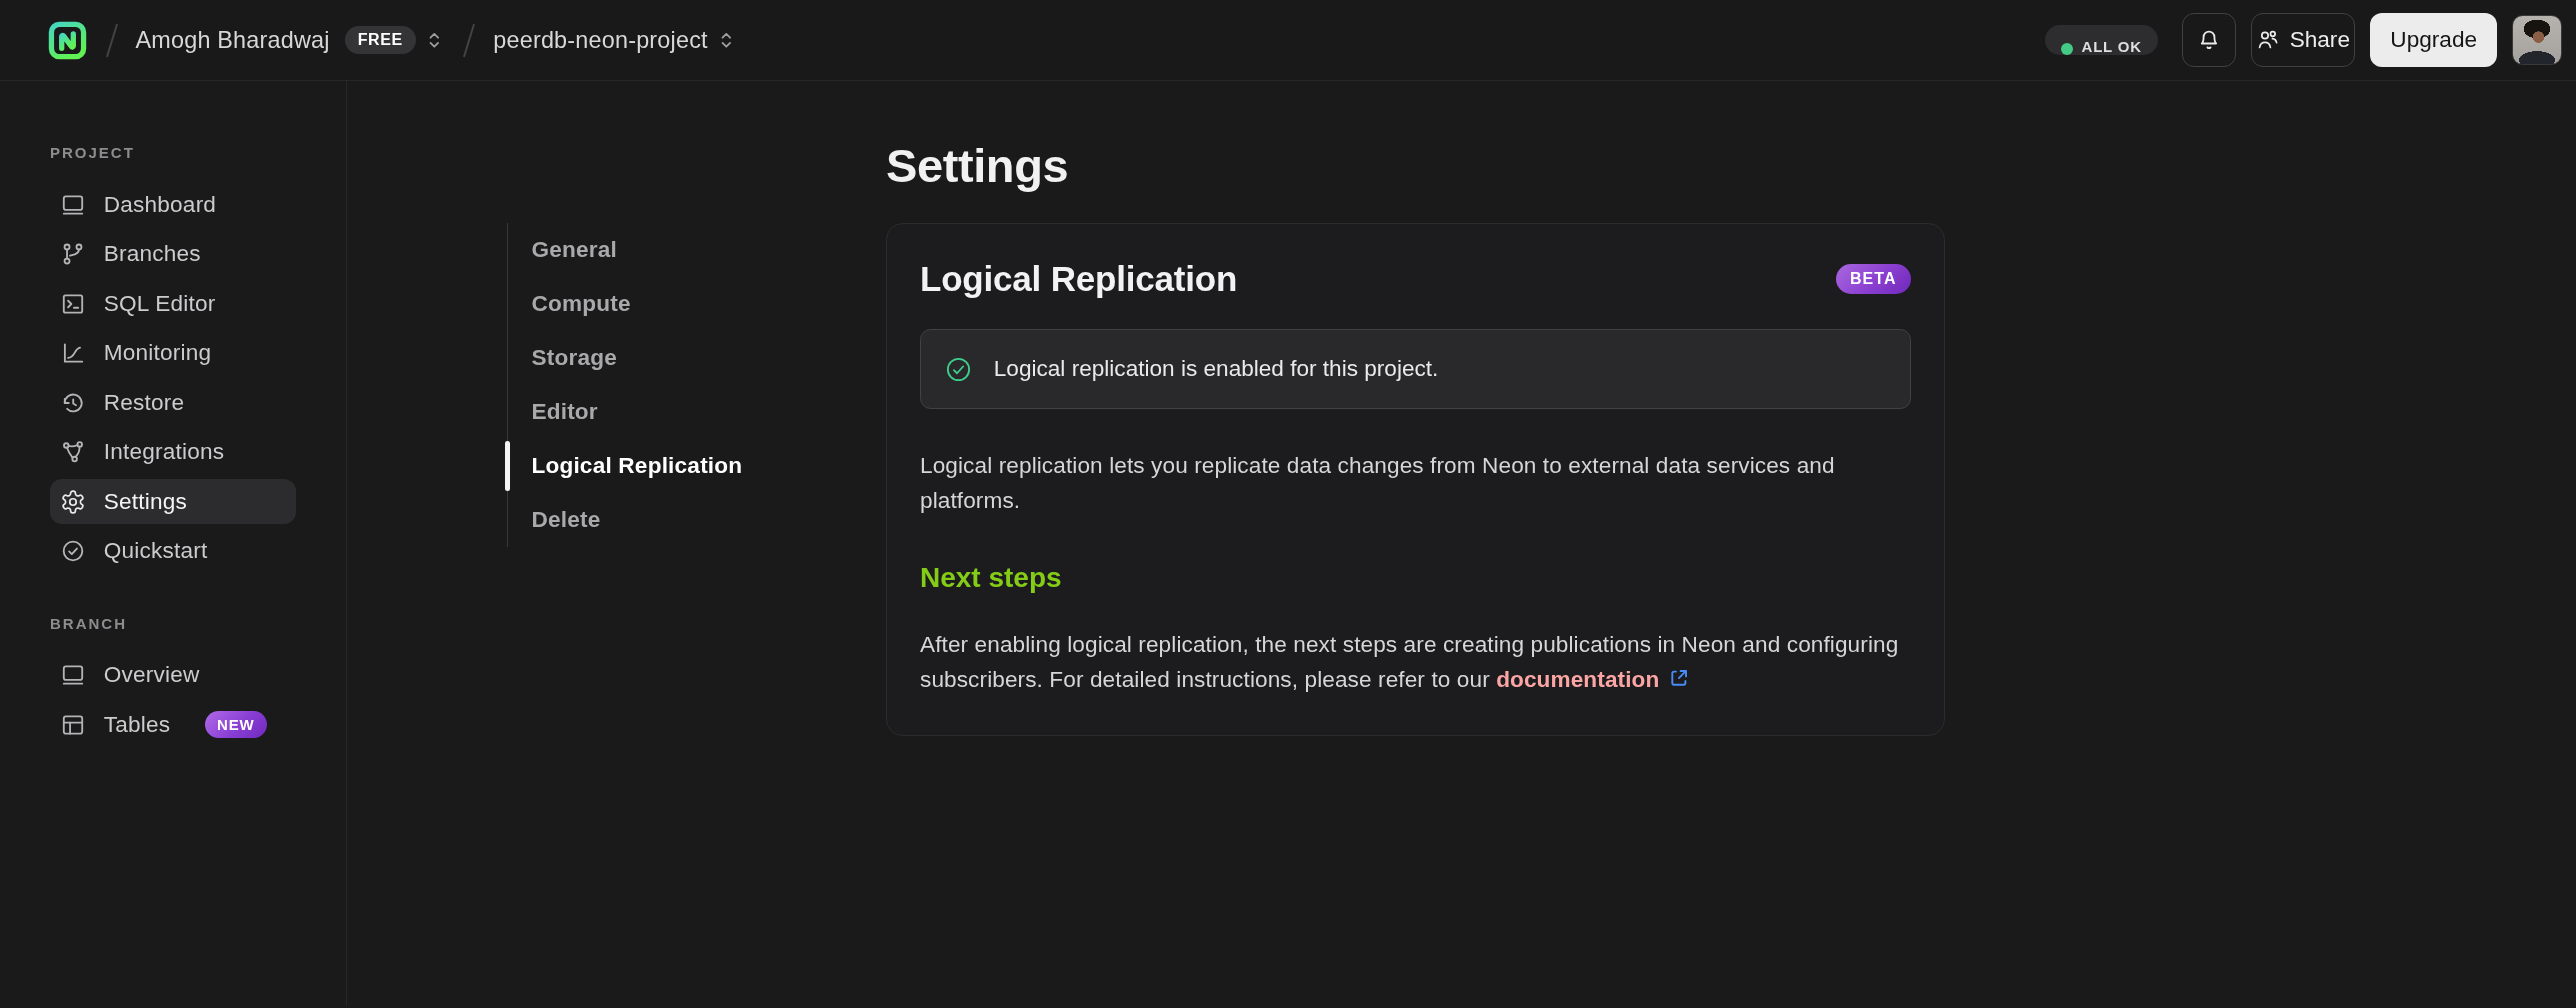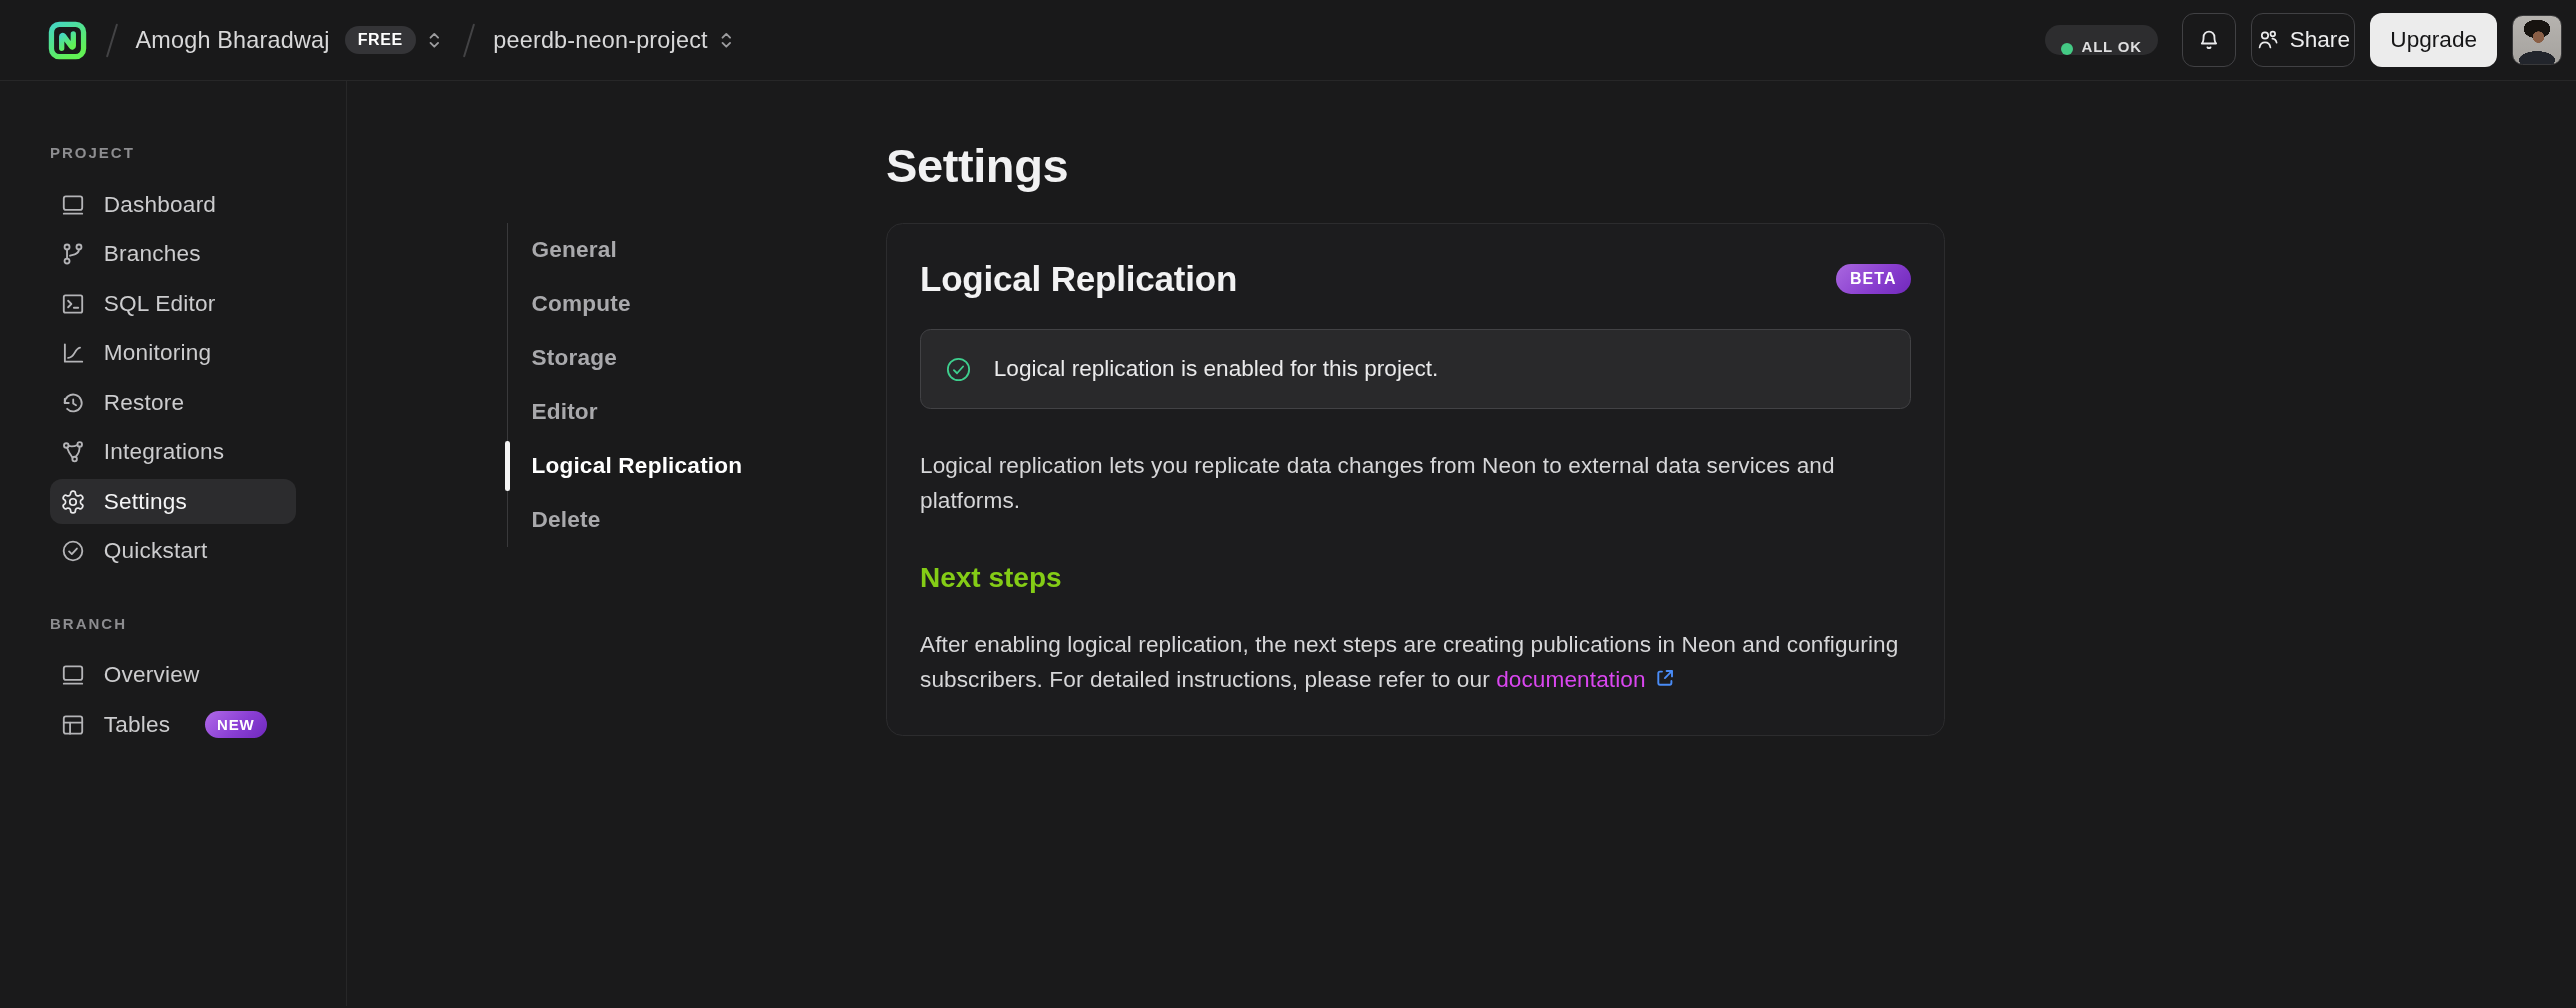--- a/index.html
+++ b/index.html
@@ -120,21 +120,21 @@
   }
   .alert-icon { color:#3ecf8e; flex:0 0 auto; }
   .alert-text { font-size:22.6px; color:#eaeaeb; white-space:pre; }
   .card p.body-text {
     margin-top:39px; font-size:22.6px; line-height:35px; color:#d6d6d8;
     letter-spacing:0.1px; white-space:pre;
   }
   .next-steps-title { margin-top:44px; font-size:28px; font-weight:bold; color:#84cc16; }
   .card p.body-text.second { margin-top:33px; }
   .doc-link {
-    color:#d946ef; font-weight:normal; text-decoration:none; cursor:pointer; white-space:pre;
+    color:#fca5a5; font-weight:bold; text-decoration:none; cursor:pointer; white-space:pre;
   }
   .ext-icon { display:inline-block; vertical-align:-3px; margin-left:7.5px; color:#4a8cf7; }
 </style>
 </head>
 <body>
 
 <header class="topbar">
   <span class="logo-box">
     <svg width="41" height="41" viewBox="0 0 24 24" fill="none">
       <defs>

